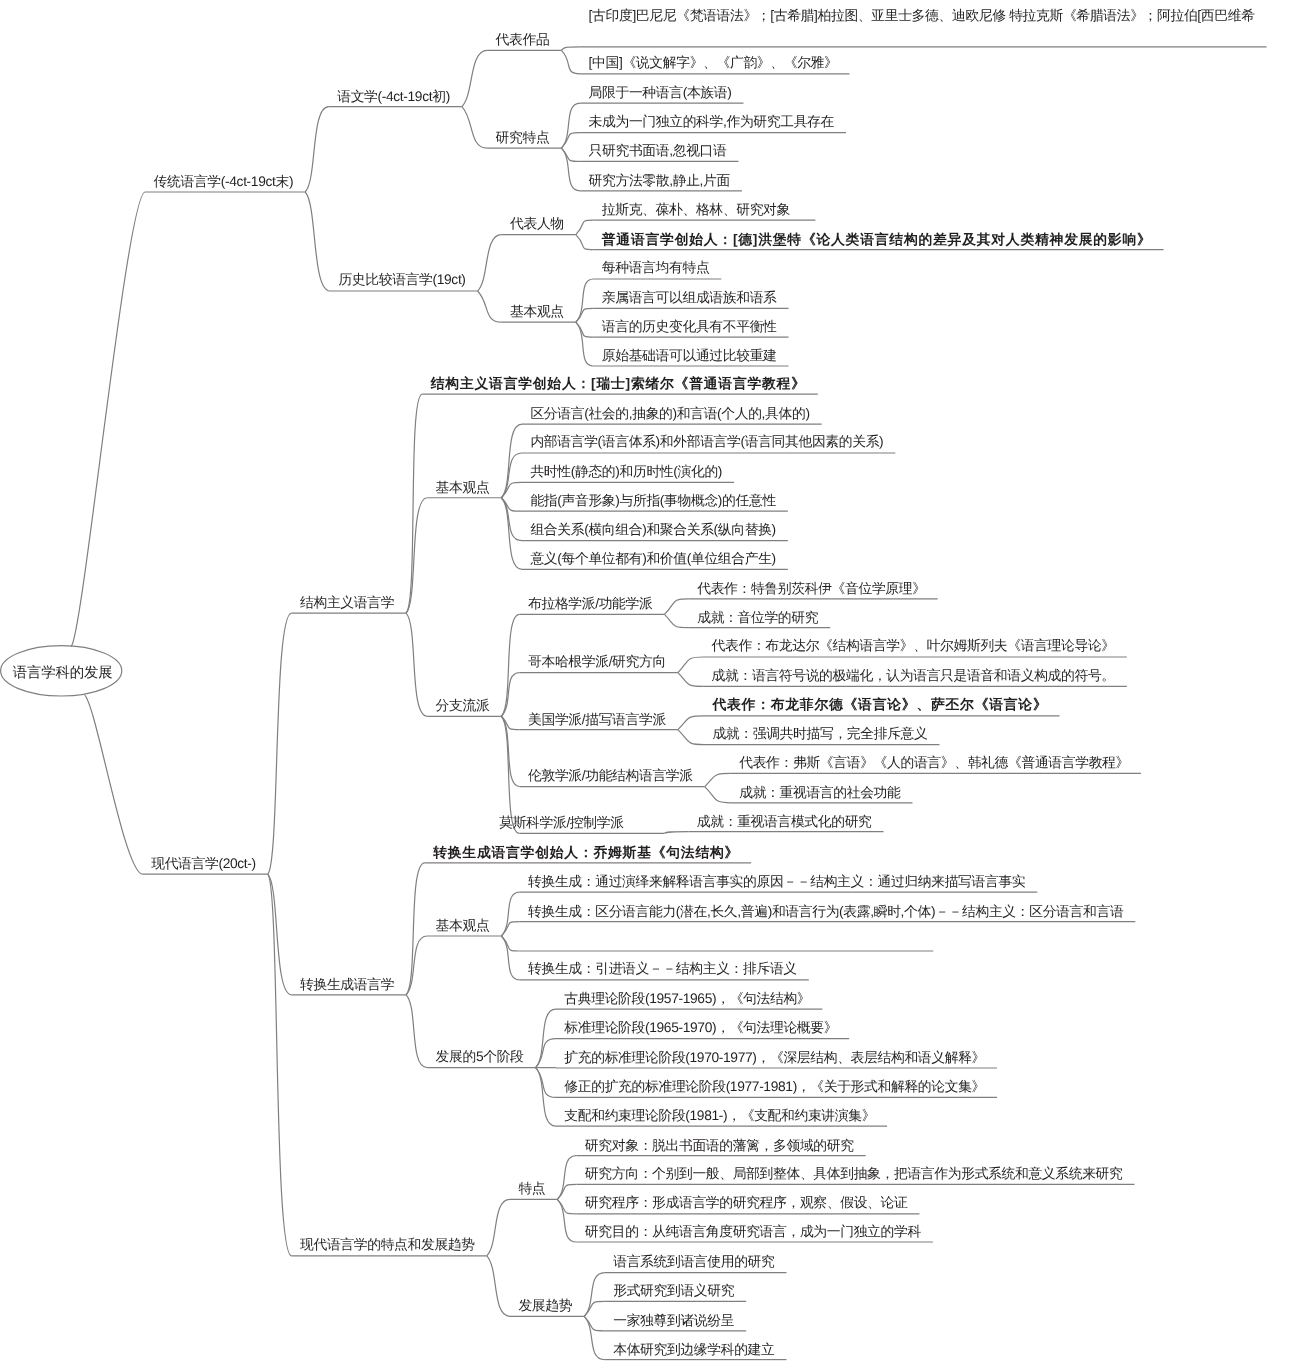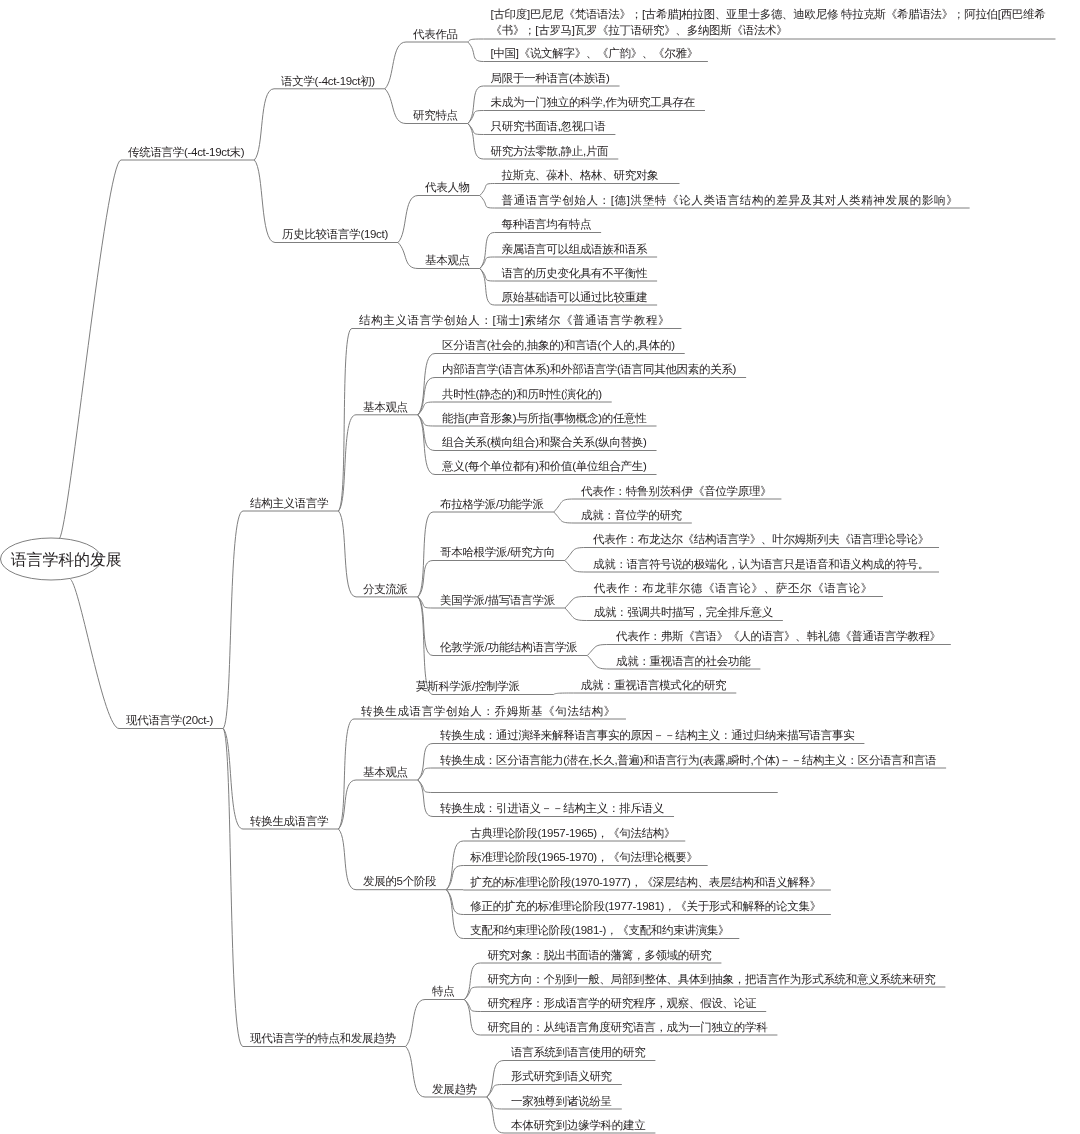--- a/index.html
+++ b/index.html
@@ -6,24 +6,24 @@
   html,body{margin:0;padding:0;background:#ffffff;}
   body{width:1080px;height:1134px;overflow:hidden;background:#ffffff;
        font-family:"Liberation Sans","DejaVu Sans",sans-serif;
        -webkit-font-smoothing:antialiased;}
   #map{position:relative;width:1080px;height:1134px;background:#fff;
        overflow:hidden;}
   svg#lines{position:absolute;left:0;top:0;}
   #labels{position:absolute;left:0;top:0;width:1080px;height:1134px;}
   .node{position:absolute;white-space:nowrap;color:#231f20;
         font-size:11.5px;letter-spacing:-0.3px;line-height:16.3px;}
-  .node.b{font-weight:400;letter-spacing:0.64px;}
+  .node.b{font-weight:700;letter-spacing:0.64px;}
   .nline{display:block;white-space:nowrap;}
   .root-label{position:absolute;white-space:nowrap;color:#231f20;
-        font-size:16px;letter-spacing:-0.15px;line-height:12px;}
+        font-size:12px;letter-spacing:-0.15px;line-height:12px;}
 </style>
 </head>
 <body>
 
 <div id="map">
 
   <svg id="lines" width="1080" height="1134" viewBox="0 0 1080 1134" xmlns="http://www.w3.org/2000/svg">
     <g id="edges">
         <path d="M59.3 538.8C69.41 528.69,105.70 160,121 160" fill="none" stroke="#7f7f7f" stroke-width="1"></path>
         <path d="M70.6 579.3C80.71 589.41,103.70 728.5,119 728.5" fill="none" stroke="#7f7f7f" stroke-width="1"></path>
@@ -181,21 +181,20 @@
         <span class="nline">历史比较语言学(19ct)</span>
       </div>
   <div class="node" id="nL3a" style="left:413px;top:25.7px">
         <span class="nline">代表作品</span>
       </div>
   <div class="node" id="nL3b" style="left:413px;top:107.2px">
         <span class="nline">研究特点</span>
       </div>
   <div class="node" id="nl1" style="left:490.5px;top:5.7px">
         <span class="nline">[古印度]巴尼尼《梵语语法》；[古希腊]柏拉图、亚里士多德、迪欧尼修 特拉克斯《希腊语法》；阿拉伯[西巴维希</span>
-        <span class="nline">《书》；[古罗马]瓦罗《拉丁语研究》、多纳图斯《语法术》</span>
       </div>
   <div class="node" id="nl2" style="left:490.5px;top:45.2px">
         <span class="nline">[中国]《说文解字》、《广韵》、《尔雅》</span>
       </div>
   <div class="node" id="nl3" style="left:490.5px;top:69.7px">
         <span class="nline">局限于一种语言(本族语)</span>
       </div>
   <div class="node" id="nl4" style="left:490.5px;top:94.2px">
         <span class="nline">未成为一门独立的科学,作为研究工具存在</span>
       </div>

